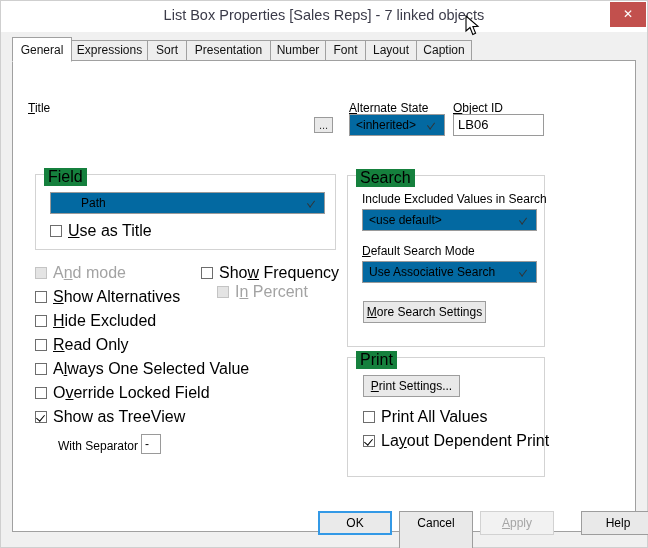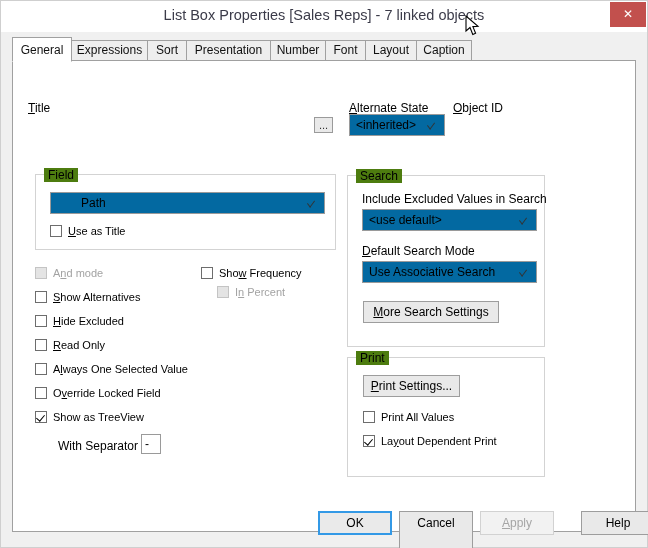--- a/index.html
+++ b/index.html
@@ -164,23 +164,23 @@
   }
 
   
   .groupbox {
     position: absolute;
     border: 1px solid #d3d3d3;
   }
   .groupbox > .gb-title {
     position: absolute;
     top: -7px; left: 8px;
-    background: #4d7c0f;
+    background: #15803d;
     padding: 0 4px;
-    font-size: 12px;
+    font-size: 16px;
     color: #000;
     white-space: nowrap;
   }
 
   
   .cb {
     position: absolute;
     cursor: pointer;
     white-space: nowrap;
   }
@@ -196,21 +196,21 @@
     position: absolute;
     left: 2px; top: 1px;
     width: 4px; height: 7px;
     border-right: 1.8px solid #000;
     border-bottom: 1.8px solid #000;
     transform: rotate(40deg);
   }
   .cb .txt {
     position: absolute;
     left: 18px; top: 0;
-    font-size: 11px;
+    font-size: 16px;
     line-height: 14px;
     white-space: nowrap;
   }
   .cb.disabled { cursor: default; }
   .cb.disabled .box {
     background: #e4e4e4;
     border: 1px solid #c4c4c4;
   }
   .cb.disabled .txt { color: #a3a3a3; }
 
@@ -291,20 +291,21 @@
         <span class="ul">A</span><span>lternate State</span>
       </div>
       <div class="combo" style="left:336px; top:53px; width:96px; height:22px;">
         <span class="ctext">&lt;inherited&gt;</span>
         <span class="arrow"></span>
       </div>
 
       <div class="lbl" style="left:440px; top:40px;">
         <span class="ul">O</span><span>bject ID</span>
       </div>
+      <div class="textbox" style="left:440px; top:53px; width:91px; height:22px;">LB06</div>
 
       <div class="groupbox" style="left:22px; top:113px; width:301px; height:76px;">
         <span class="gb-title">Field</span>
         <div class="combo" style="left:14px; top:17px; width:275px; height:22px;">
           <span class="ctext indent">Path</span>
           <span class="arrow"></span>
         </div>
         <div class="cb" style="left:14px; top:49px;">
           <span class="box"></span>
           <span class="txt"><span class="ul">U</span><span>se as Title</span></span>
@@ -359,21 +360,21 @@
           <span class="ctext">&lt;use default&gt;</span>
           <span class="arrow"></span>
         </div>
         <div class="lbl" style="left:14px; top:68px;">
           <span class="ul">D</span><span>efault Search Mode</span>
         </div>
         <div class="combo" style="left:14px; top:85px; width:175px; height:22px;">
           <span class="ctext">Use Associative Search</span>
           <span class="arrow"></span>
         </div>
-        <div class="btn" style="left:15px; top:125px; width:136px; height:22px; line-height:20px;">
+        <div class="btn" style="left:15px; top:125px; width:123px; height:22px; line-height:20px;">
           <span class="ul">M</span><span>ore Search Settings</span>
         </div>
       </div>
 
       <div class="groupbox" style="left:334px; top:296px; width:198px; height:120px;">
         <span class="gb-title">Print</span>
         <div class="btn" style="left:15px; top:17px; width:97px; height:22px; line-height:20px;">
           <span class="ul">P</span><span>rint Settings...</span>
         </div>
         <div class="cb" style="left:15px; top:52px;">

